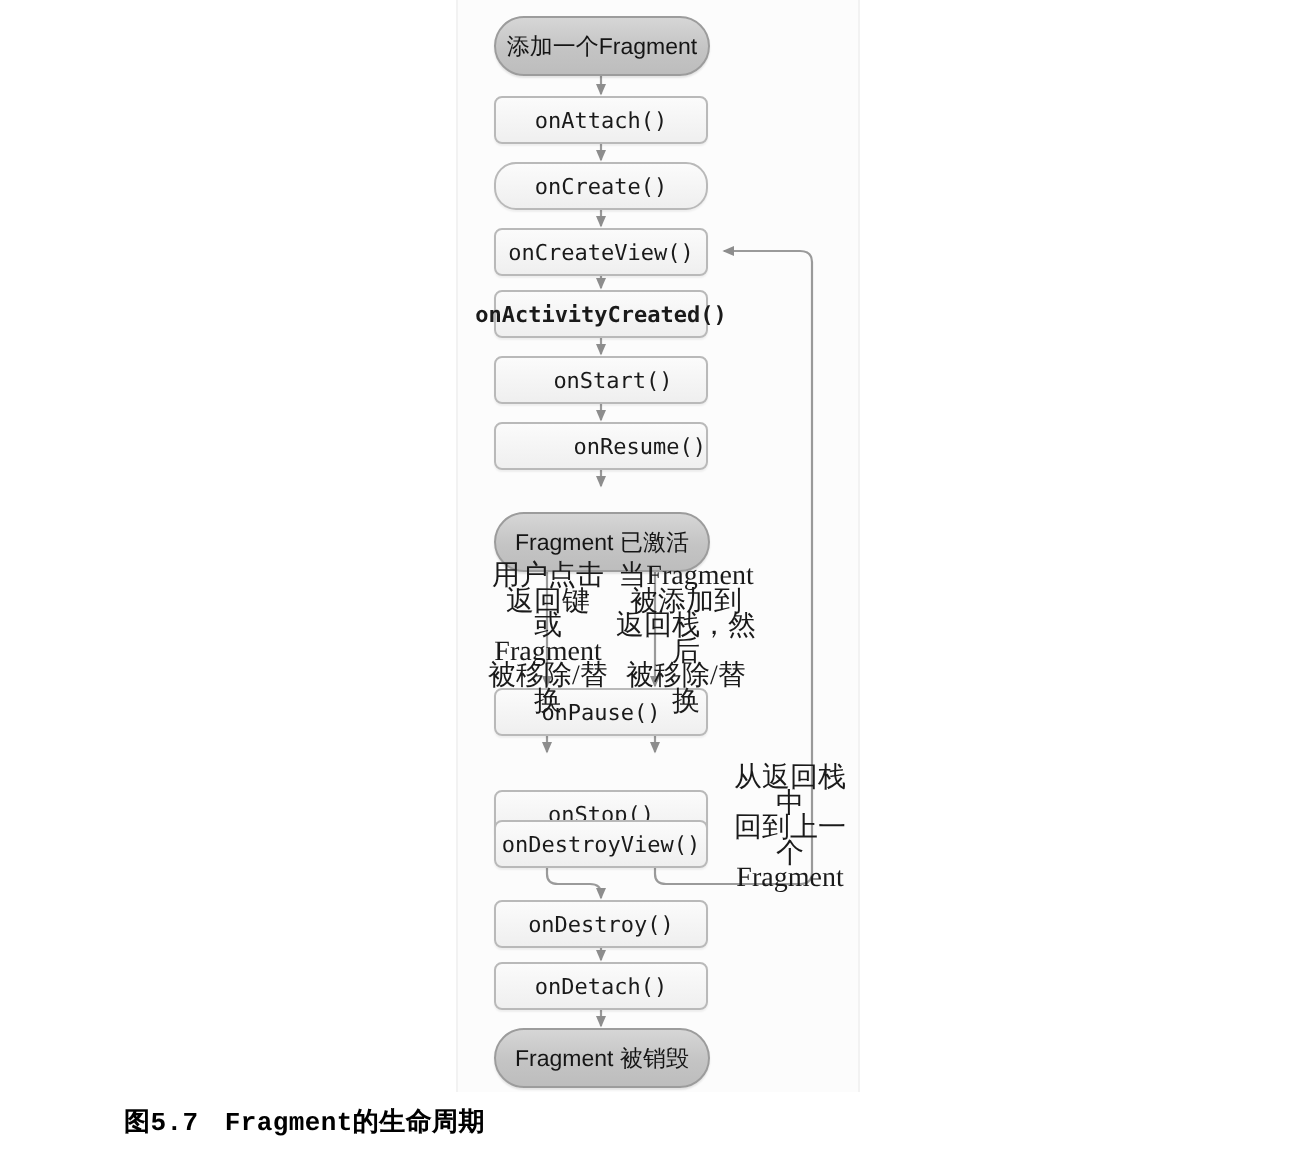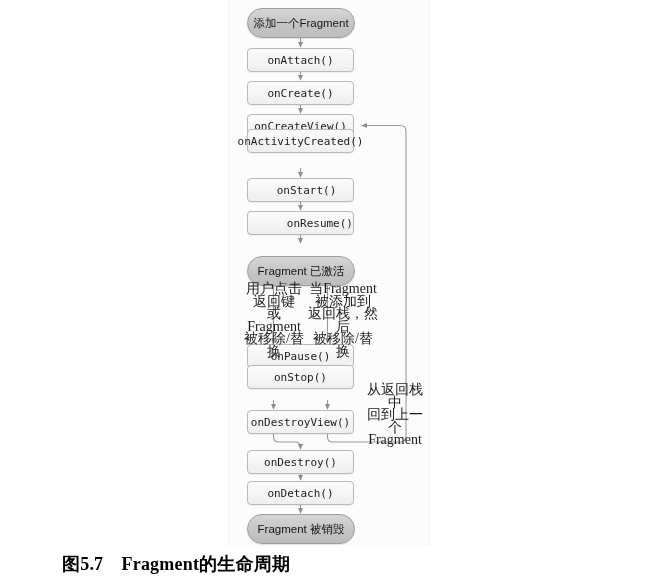--- a/index.html
+++ b/index.html
@@ -83,22 +83,22 @@
     color: #1a1a1a;
     text-align: center;
     white-space: pre-line;
   }
 
   
   #caption {
     position: absolute;
     left: 62px;
     top: 552px;
-    font-family: Liberation Serif, serif;
-    font-size: 18px;
+    font-family: Liberation Mono, monospace;
+    font-size: 13px;
     font-weight: bold;
     color: #000000;
     letter-spacing: 0.2px;
     white-space: pre;
   }
 </style>
 </head>
 <body>
 
 <div id="figure-panel"></div>
@@ -141,42 +141,42 @@
     <line x1="300.5" y1="504" x2="300.5" y2="513" marker-end="url(#arrowhead)"></line>
   </g>
 </svg>
 
 <div class="node node-pill" style="top:8px;">
     <span>添加一个Fragment</span>
   </div>
 <div class="node node-box" style="top:48px;">
     <span>onAttach()</span>
   </div>
-<div class="node node-box" style="top:81px;">
+<div class="node node-box" style="top:81px;border-radius:11px;">
     <span>onCreate()</span>
   </div>
 <div class="node node-box" style="top:114px;">
     <span>onCreateView()</span>
   </div>
-<div class="node node-box" style="top:129px;">
+<div class="node node-box" style="top:145px;font-weight:bold;">
     <span>onActivityCreated()</span>
   </div>
 <div class="node node-box" style="top:178px;padding-left:12px;">
     <span>onStart()</span>
   </div>
 <div class="node node-box" style="top:211px;justify-content:flex-end;">
     <span>onResume()</span>
   </div>
 <div class="node node-pill" style="top:256px;">
     <span>Fragment 已激活</span>
   </div>
 <div class="node node-box" style="top:344px;">
     <span>onPause()</span>
   </div>
-<div class="node node-box" style="top:365px;">
+<div class="node node-box" style="top:395px;">
     <span>onStop()</span>
   </div>
 <div class="node node-box" style="top:410px;justify-content:center;">
     <span>onDestroyView()</span>
   </div>
 <div class="node node-box" style="top:450px;">
     <span>onDestroy()</span>
   </div>
 <div class="node node-box" style="top:481px;">
     <span>onDetach()</span>

